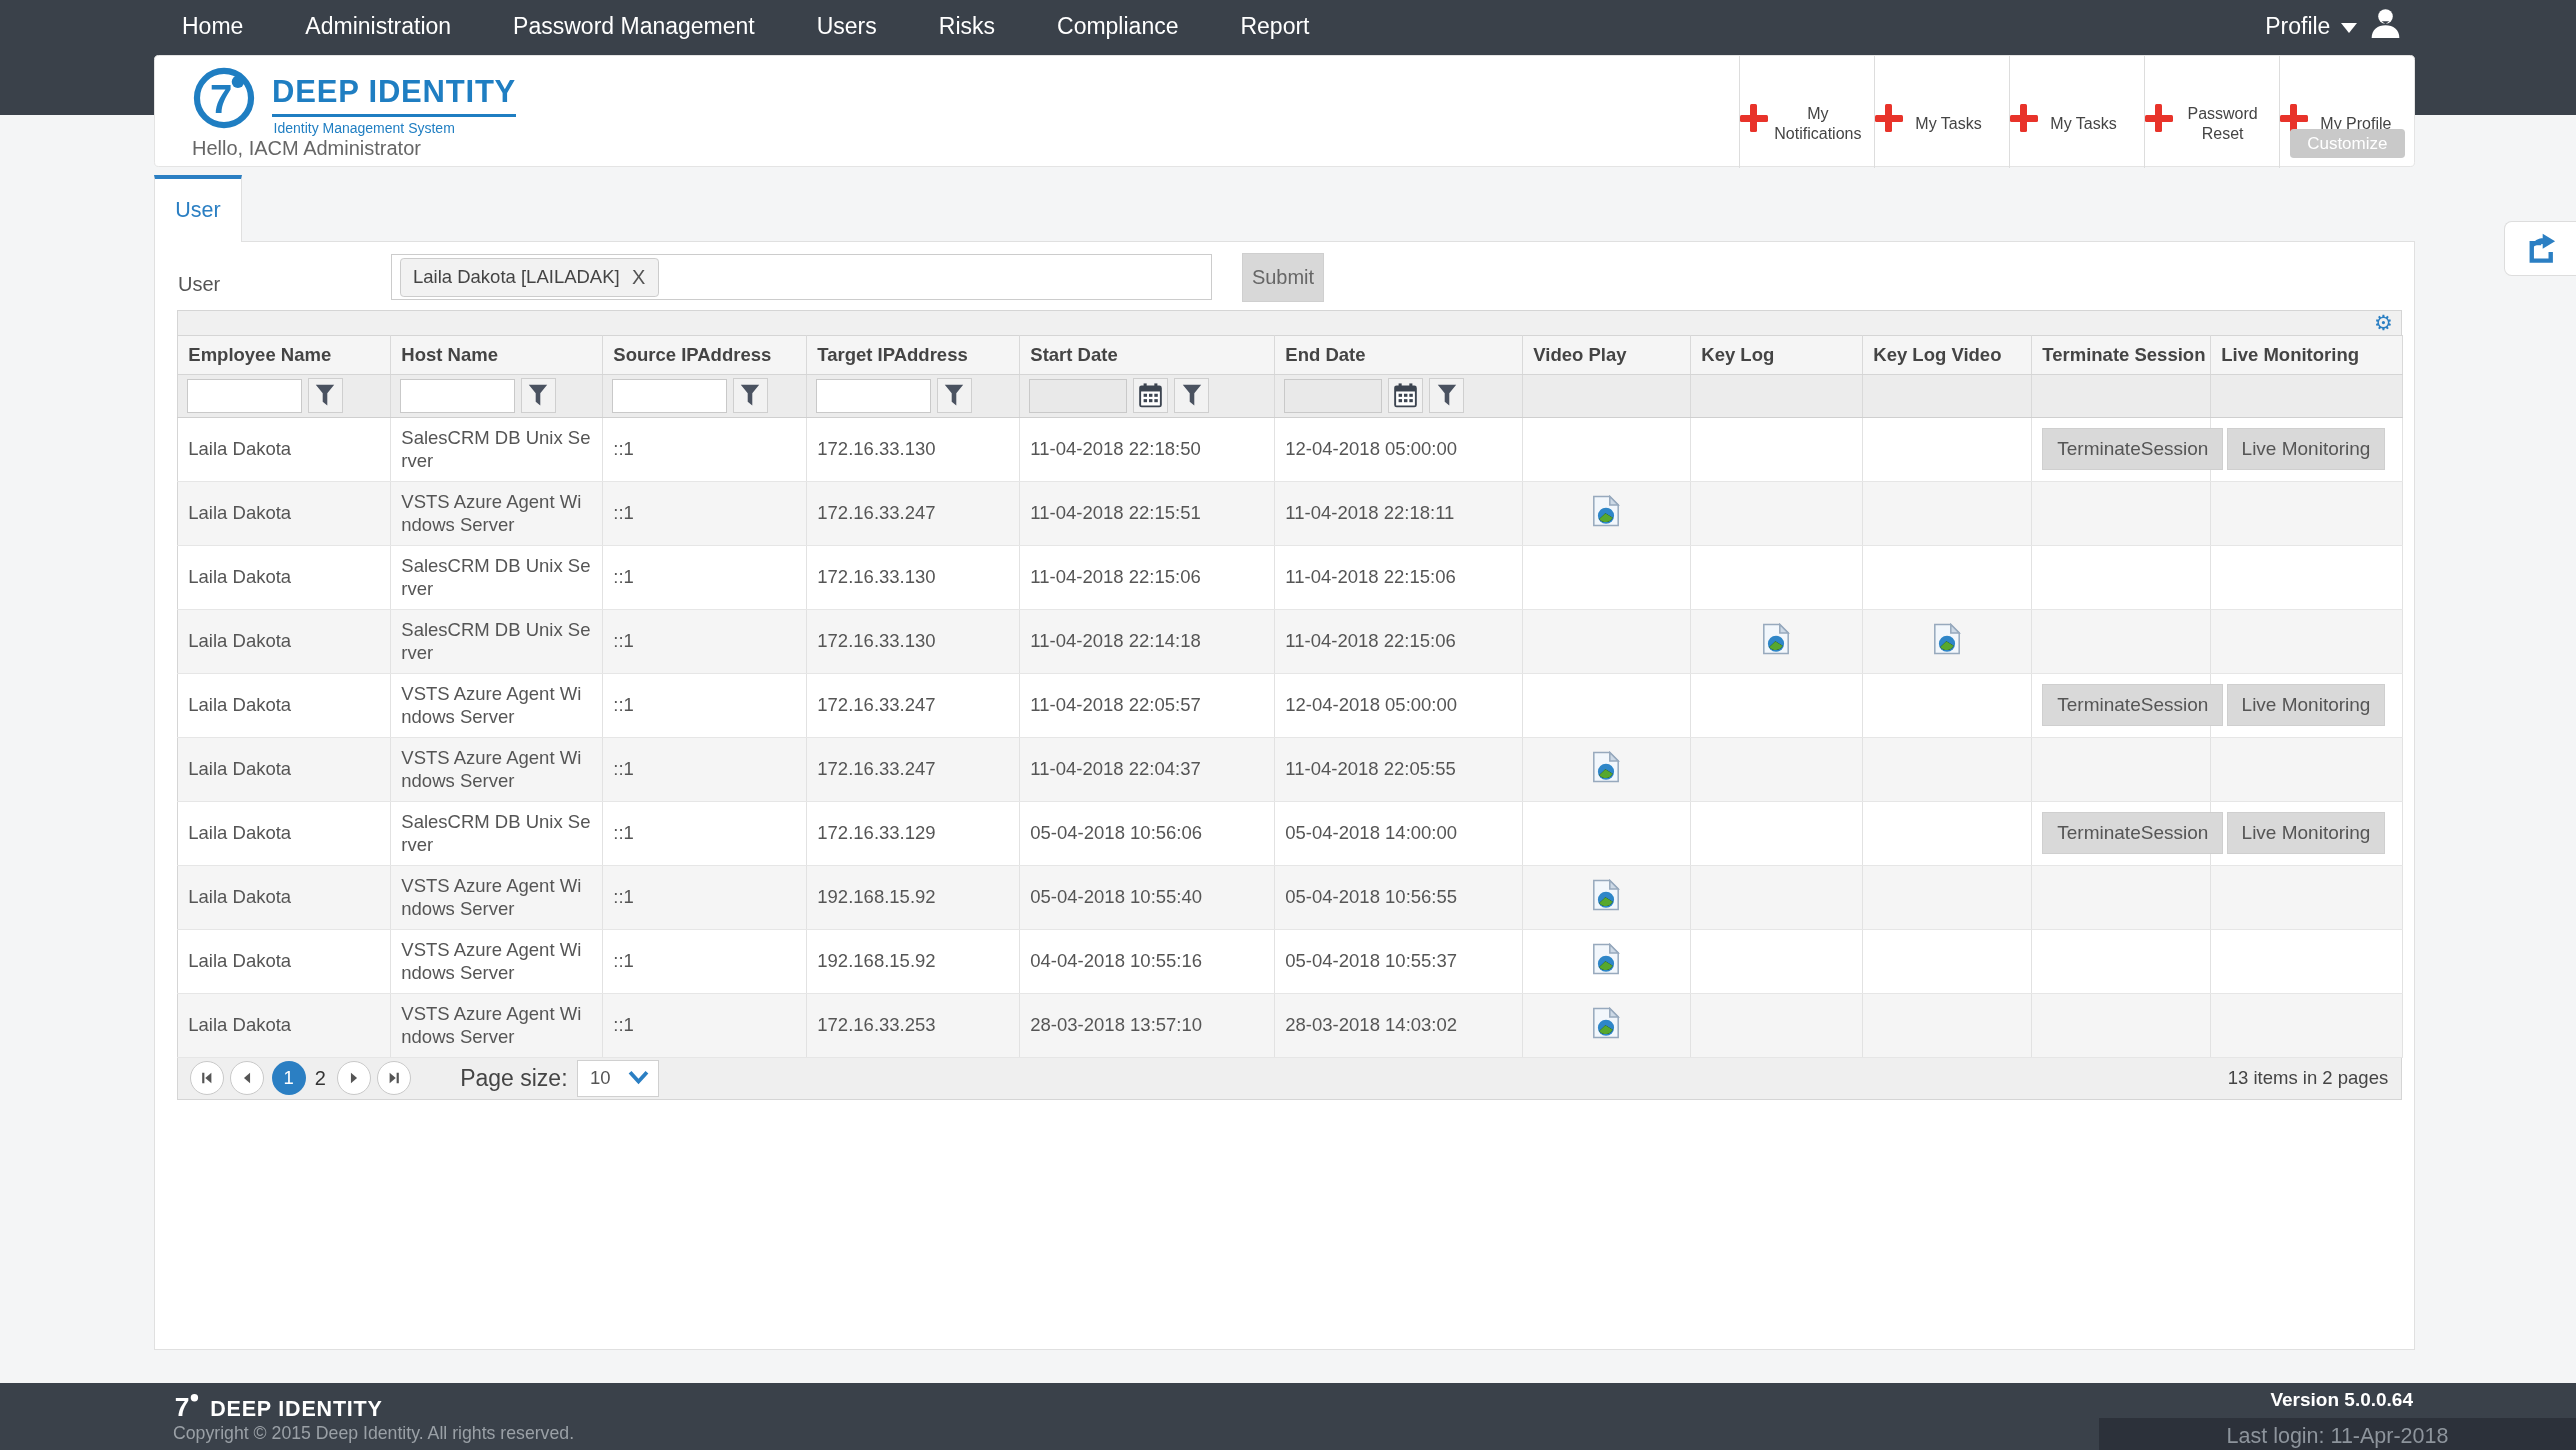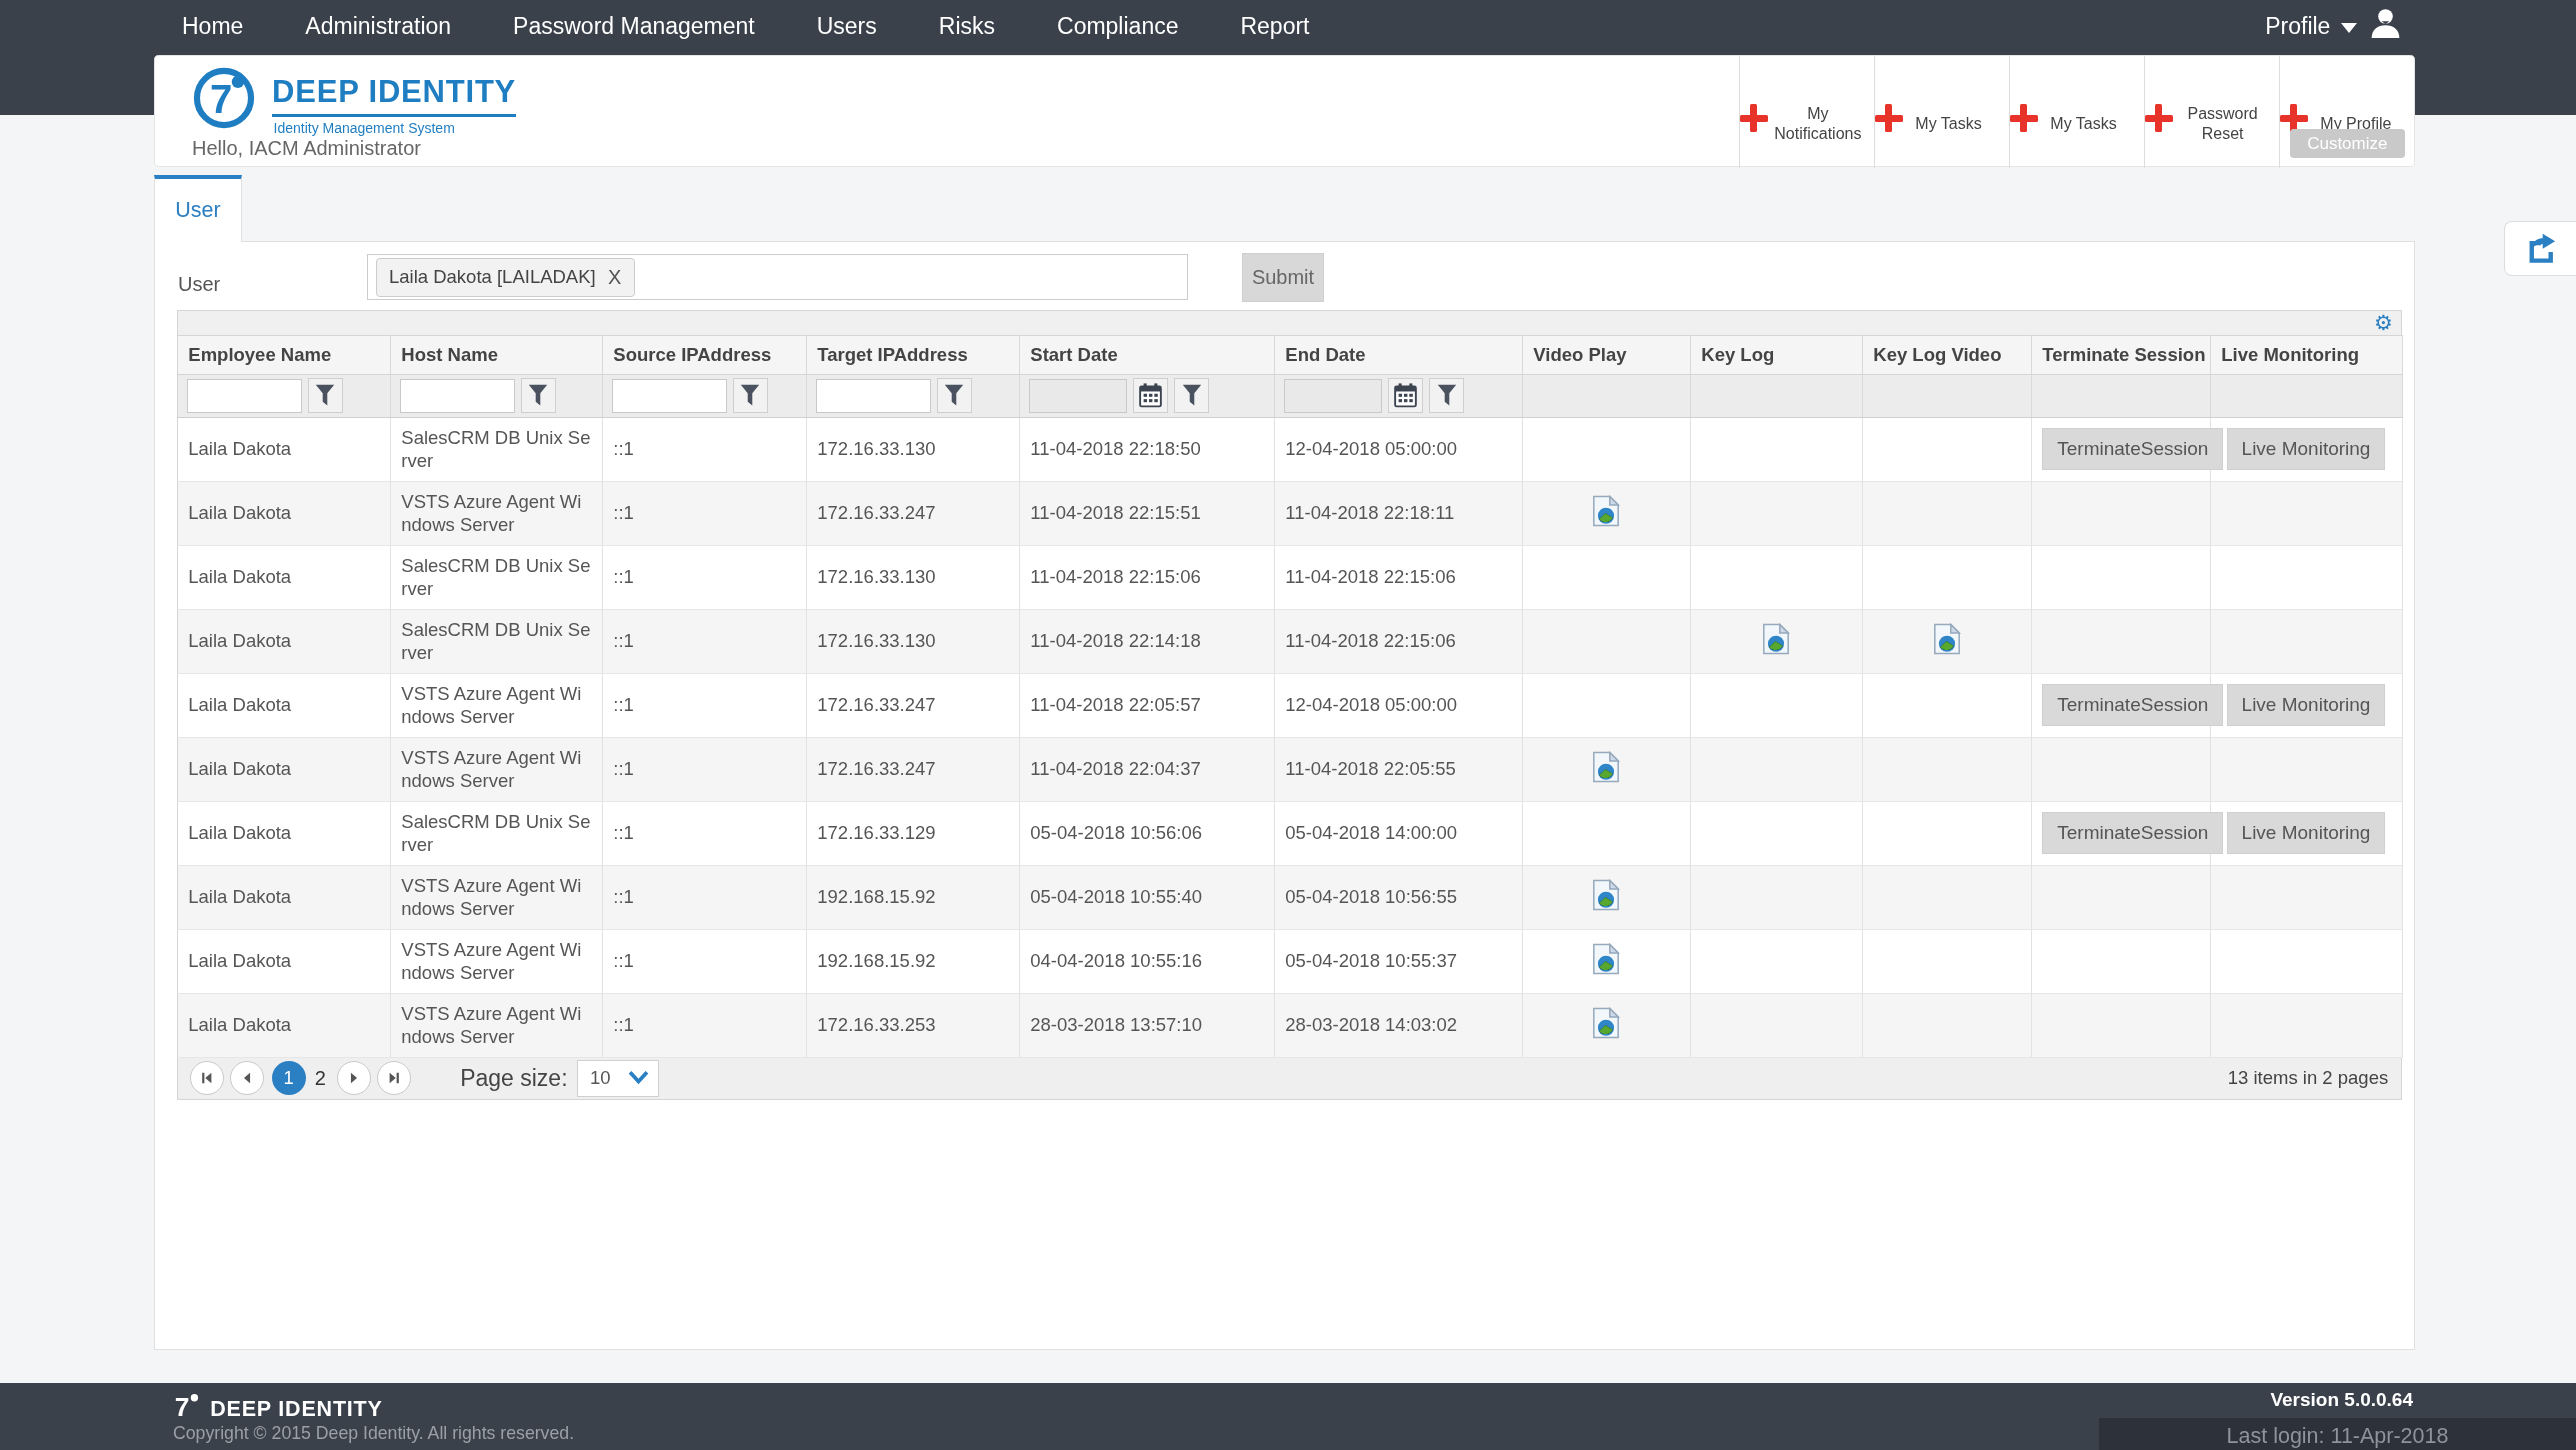--- a/index.html
+++ b/index.html
@@ -36,21 +36,21 @@
 
   
   .export-tab { position:absolute; left:2504px; top:221px; width:72px; height:55px; background:#fff; border:0.8px solid #ddd; border-right:none; border-radius:7.7px 0 0 7.7px; display:flex; align-items:center; justify-content:center; cursor:pointer; }
 
   
   .tab-user { position:absolute; left:154px; top:175px; width:88px; height:67px; background:#fff; border-top:4.6px solid #2b7fc3; border-left:0.8px solid #e0e0e0; border-right:0.8px solid #e0e0e0; z-index:3; display:flex; align-items:center; justify-content:center; font-size:21.5px; color:#2b7fc3; cursor:pointer; }
 
   
   .panel { position:absolute; left:154px; top:241px; width:2261px; height:1109px; background:#fff; border:0.8px solid #e0e0e0; z-index:2; }
   .form-label { position:absolute; left:23px; top:31px; font-size:20px; color:#555; }
-  .user-input { position:absolute; left:212px; top:12.3px; width:821px; height:46px; border:0.8px solid #ccc; background:#fff; display:flex; align-items:center; padding-left:7.7px; cursor:text; }
+  .user-input { position:absolute; left:236px; top:12.3px; width:821px; height:46px; border:0.8px solid #ccc; background:#fff; display:flex; align-items:center; padding-left:7.7px; cursor:text; }
   .chip { display:flex; align-items:center; gap:12.3px; background:#f2f2f2; border:0.8px solid #ccc; border-radius:3.8px; padding:7px 12.3px; font-size:18.5px; color:#444; }
   .chip-x { color:#555; font-size:20px; cursor:pointer; }
   .submit-btn { position:absolute; left:1087px; top:10.8px; width:82px; height:49px; background:#d8d8d8; border:0.8px solid #cfcfcf; color:#666; font-size:20px; cursor:pointer; font-family:"Liberation Sans",sans-serif; }
 
   
   .grid { position:absolute; left:21.5px; top:68px; width:2225px; }
   .grid-toolbar { height:24.6px; background:#f0f0f0; border:0.8px solid #d5d5d5; border-bottom:none; display:flex; align-items:center; justify-content:flex-end; padding-right:7.7px; }
   .gear { font-size:21px; color:#2b7fc3; cursor:pointer; line-height:1; }
   table.grid-table { width:2225px; table-layout:fixed; border-collapse:collapse; border:0.8px solid #d5d5d5; }
   .grid-table th { height:39px; background:#f5f5f5; font-size:18.5px; font-weight:bold; color:#444; text-align:left; padding-left:10.8px; border-right:0.8px solid #d9d9d9; border-bottom:0.8px solid #d5d5d5; border-top:0.8px solid #d5d5d5; cursor:pointer; }

